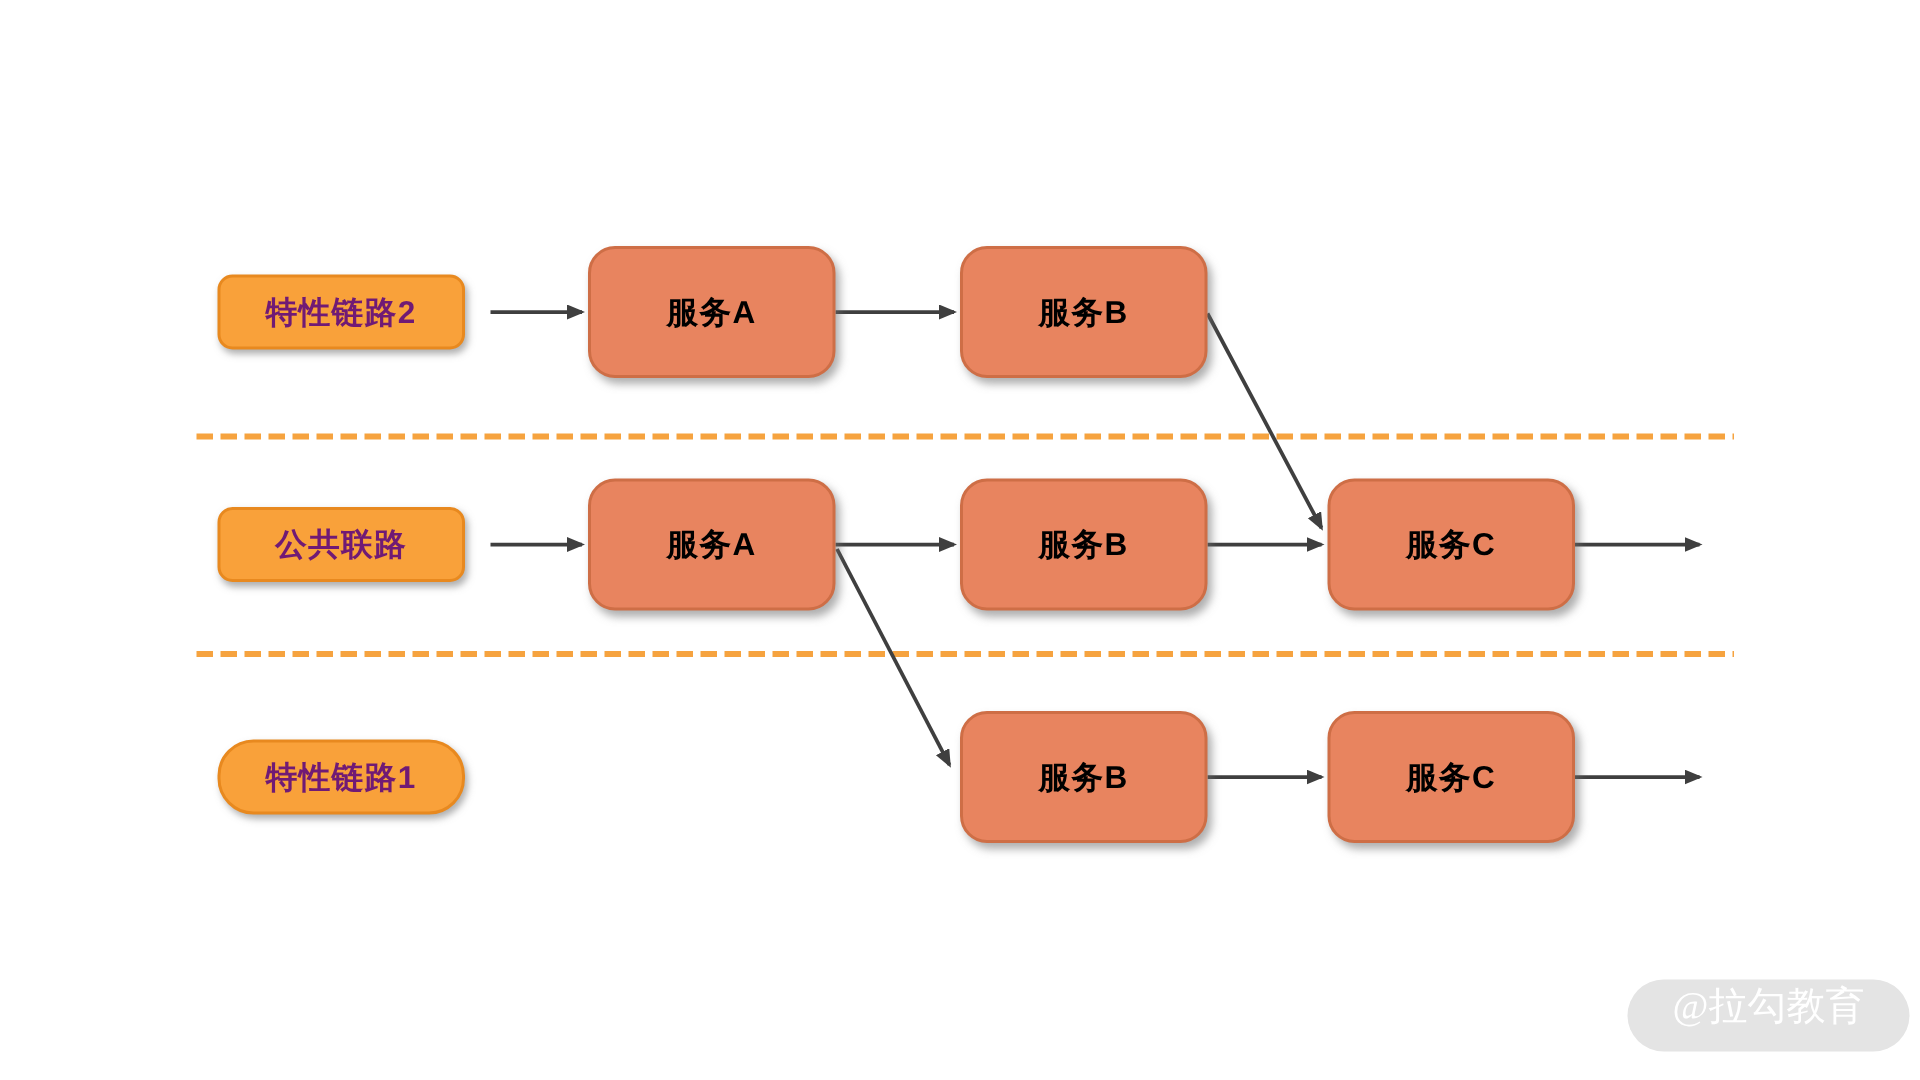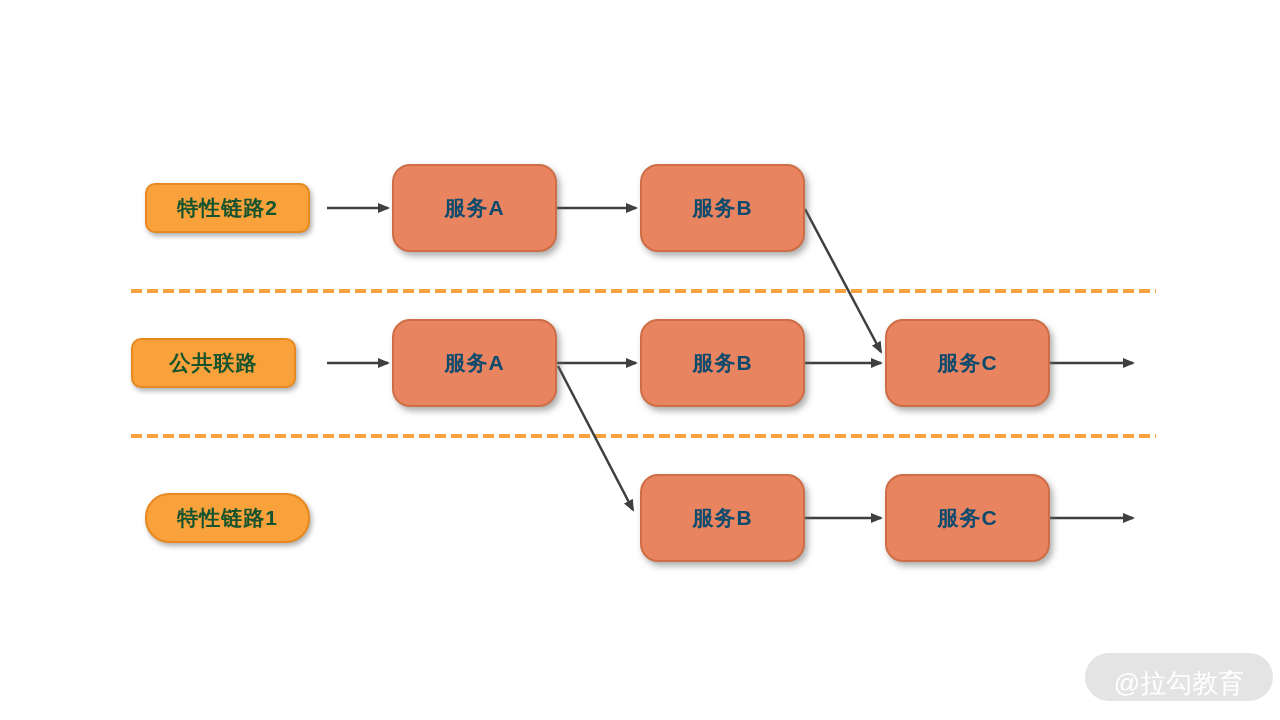--- a/index.html
+++ b/index.html
@@ -36,58 +36,59 @@
   }
   .lane-label {
     position: absolute;
     width: 165px;
     height: 50px;
     box-sizing: border-box;
     background: var(--lane-label-fill, #F9A13A);
     border: 2px solid var(--lane-label-border, #E8891F);
     border-radius: 10px;
     box-shadow: 2px 3px 5px rgba(110,110,110,0.55);
-    color: #14532d;
+    color: #701a75;
     font-size: 21px;
     font-weight: bold;
     display: flex;
     align-items: center;
     justify-content: center;
     letter-spacing: 1px;
   }
   .service-box {
     position: absolute;
     width: 165px;
     height: 88px;
     box-sizing: border-box;
     background: var(--service-fill, #E8845F);
     border: 2px solid var(--service-border, #CE6E46);
     border-radius: 18px;
     box-shadow: 3px 4px 6px rgba(110,110,110,0.55);
-    color: #0c4a6e;
+    color: #000000;
     font-size: 21px;
     font-weight: bold;
     display: flex;
     align-items: center;
     justify-content: center;
     letter-spacing: 1px;
   }
   .watermark {
     position: absolute;
     left: 1085px;
     top: 653px;
     width: 188px;
     height: 48px;
     background: var(--watermark-bg, #E4E4E4);
     border-radius: 24px;
     color: var(--watermark-text, #FFFFFF);
     font-size: 26px;
     display: flex;
-    align-items: flex-end;
+    align-items: flex-start;
     justify-content: center;
+    font-family: Liberation Serif, serif;
   }
 </style>
 </head>
 <body>
 
 <div class="canvas">
 
   <svg class="connector-layer" width="1280" height="720" viewBox="0 0 1280 720" xmlns="http://www.w3.org/2000/svg">
     <defs>
       <marker id="ah" markerWidth="14" markerHeight="12" refX="10" refY="5" orient="auto" markerUnits="userSpaceOnUse">
@@ -106,21 +107,21 @@
     <line class="arrow" x1="557" y1="363" x2="636" y2="363" marker-end="url(#ah)"></line>
     <line class="arrow" x1="805" y1="363" x2="881" y2="363" marker-end="url(#ah)"></line>
     <line class="arrow" x1="1050" y1="363" x2="1133" y2="363" marker-end="url(#ah)"></line>
     <line class="arrow" x1="558" y1="366" x2="633" y2="510" marker-end="url(#ah)"></line>
 
     <line class="arrow" x1="805" y1="518" x2="881" y2="518" marker-end="url(#ah)"></line>
     <line class="arrow" x1="1050" y1="518" x2="1133" y2="518" marker-end="url(#ah)"></line>
   </svg>
 
   <div class="lane-label" style="left:145px; top:183px;">特性链路2</div>
-  <div class="lane-label" style="left:131px; top:338px;">公共联路</div>
+  <div class="lane-label" style="left:145px; top:338px;">公共联路</div>
   <div class="lane-label" style="left:145px; top:493px;border-radius:24px;">特性链路1</div>
 
   <div class="service-box" style="left:392px; top:164px;">服务A</div>
   <div class="service-box" style="left:640px; top:164px;">服务B</div>
 
   <div class="service-box" style="left:392px; top:319px;">服务A</div>
   <div class="service-box" style="left:640px; top:319px;">服务B</div>
   <div class="service-box" style="left:885px; top:319px;">服务C</div>
 
   <div class="service-box" style="left:640px; top:474px;">服务B</div>

